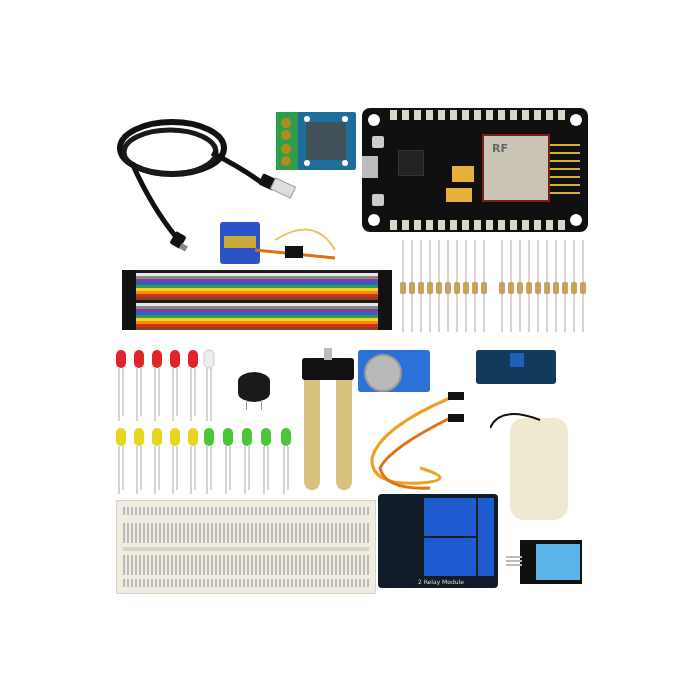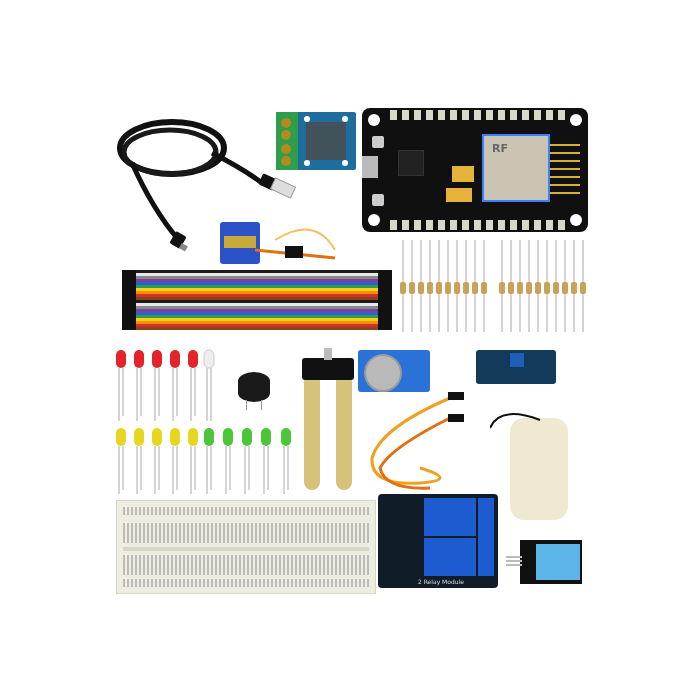--- a/index.html
+++ b/index.html
@@ -42,21 +42,21 @@
   <div class="abs" style="left:6px;top:106px;width:12px;height:12px;border-radius:50%;background:#fff;"></div>
   <div class="abs" style="left:208px;top:106px;width:12px;height:12px;border-radius:50%;background:#fff;"></div>
   <div class="abs" style="left:28px;top:2px;width:175px;height:10px;background:repeating-linear-gradient(90deg,#d8d8c8 0 7px,transparent 7px 12px);"></div>
   <div class="abs" style="left:28px;top:112px;width:175px;height:10px;background:repeating-linear-gradient(90deg,#d8d8c8 0 7px,transparent 7px 12px);"></div>
   <div class="abs" style="left:0;top:48px;width:16px;height:22px;background:#bbb;"></div>
   <div class="abs" style="left:10px;top:28px;width:12px;height:12px;background:#ccc;border-radius:2px;"></div>
   <div class="abs" style="left:10px;top:86px;width:12px;height:12px;background:#ccc;border-radius:2px;"></div>
   <div class="abs" style="left:36px;top:42px;width:24px;height:24px;background:#222;border:1px solid #333;"></div>
   <div class="abs" style="left:90px;top:58px;width:22px;height:16px;background:#e6b23a;"></div>
   <div class="abs" style="left:84px;top:80px;width:26px;height:14px;background:#e6b23a;"></div>
-  <div class="abs" style="left:120px;top:26px;width:64px;height:64px;background:#c9c4b4;border:2px solid #3b82f6;">
+  <div class="abs" style="left:120px;top:26px;width:64px;height:64px;background:#c9c4b4;border:2px solid #7f1d1d;">
     <span style="position:absolute;left:8px;top:6px;font-size:11px;color:#666;font-weight:bold;">RF</span>
   </div>
   <div class="abs" style="left:188px;top:30px;width:30px;height:56px;background:repeating-linear-gradient(0deg,#d4af37 0 2px,transparent 2px 8px);"></div>
 </div>
 
 <div class="abs" style="left:220px;top:222px;width:40px;height:42px;background:#2b52c7;border-radius:3px;">
   <div class="abs" style="left:4px;top:14px;width:32px;height:12px;background:#c9a93a;"></div>
 </div>
 <svg class="abs" style="left:255px;top:220px;" width="95" height="50">
   <path d="M0 30 Q40 34 80 38" stroke="#e07010" stroke-width="3" fill="none"></path>

